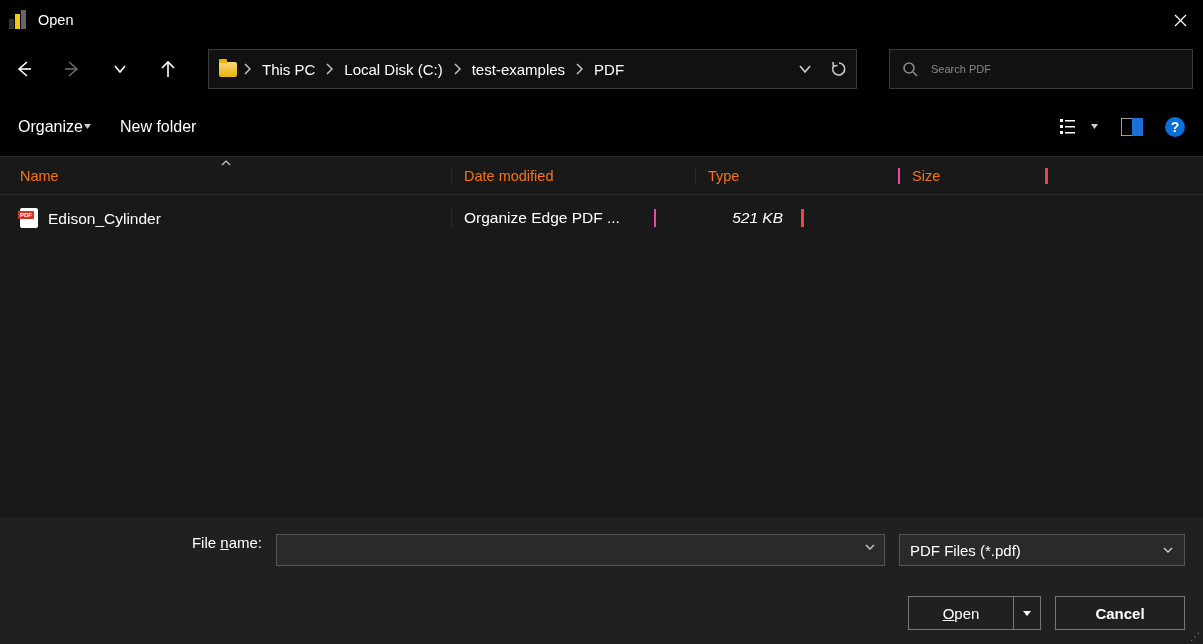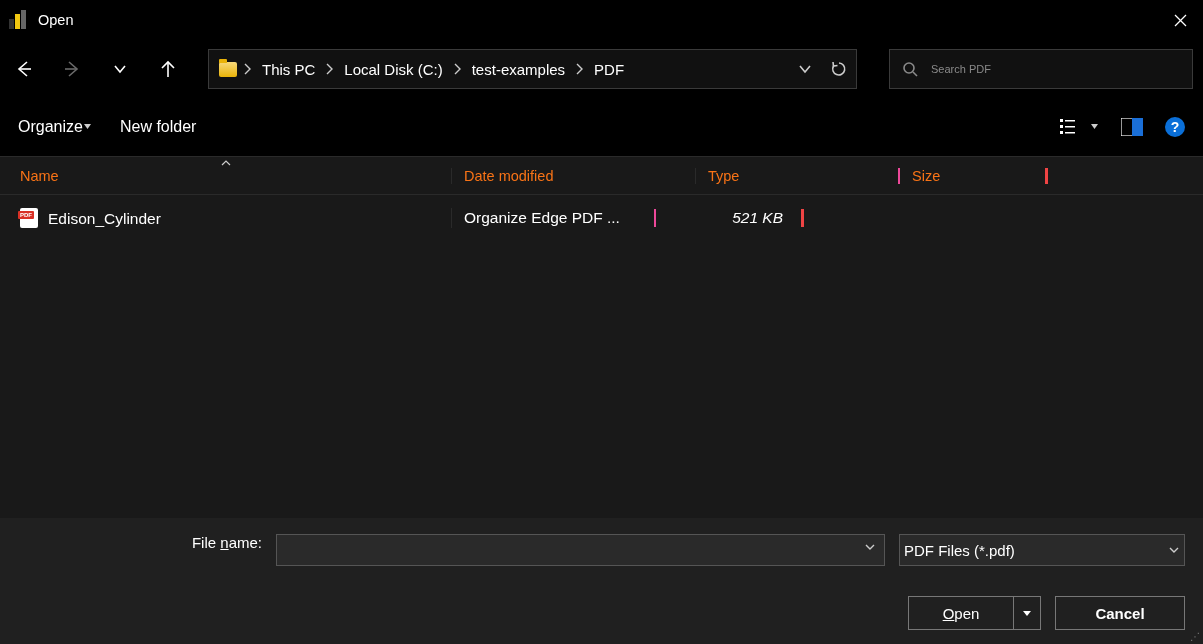--- a/index.html
+++ b/index.html
@@ -136,21 +136,21 @@
   .filename-label { width: 244px; text-align:right; font-size:15px; }
   .filename-label u { text-decoration: underline; }
   .filename-input {
     flex:1; height:32px; background:#2a2a2a; border:1px solid #555;
     color:#fff; padding:0 8px; font-size:14px; position:relative;
   }
   .filename-input .chev { position:absolute; right:8px; top:6px; color:#ccc; }
   .filter-select {
     width:286px; height:32px; background:#2a2a2a; border:1px solid #555;
     display:flex; align-items:center; justify-content:space-between;
-    padding:0 4px; font-size:15px; cursor:pointer;
+    padding:0 10px; font-size:15px; cursor:pointer;
   }
   .button-row {
     position:absolute; right:18px; bottom:14px;
     display:flex; gap:14px; align-items:flex-end;
   }
   .open-group { display:flex; }
   .btn {
     height:34px; border:1px solid #777; background:transparent; color:#fff;
     font-size:15px; display:flex; align-items:center; justify-content:center;
     cursor:pointer;

